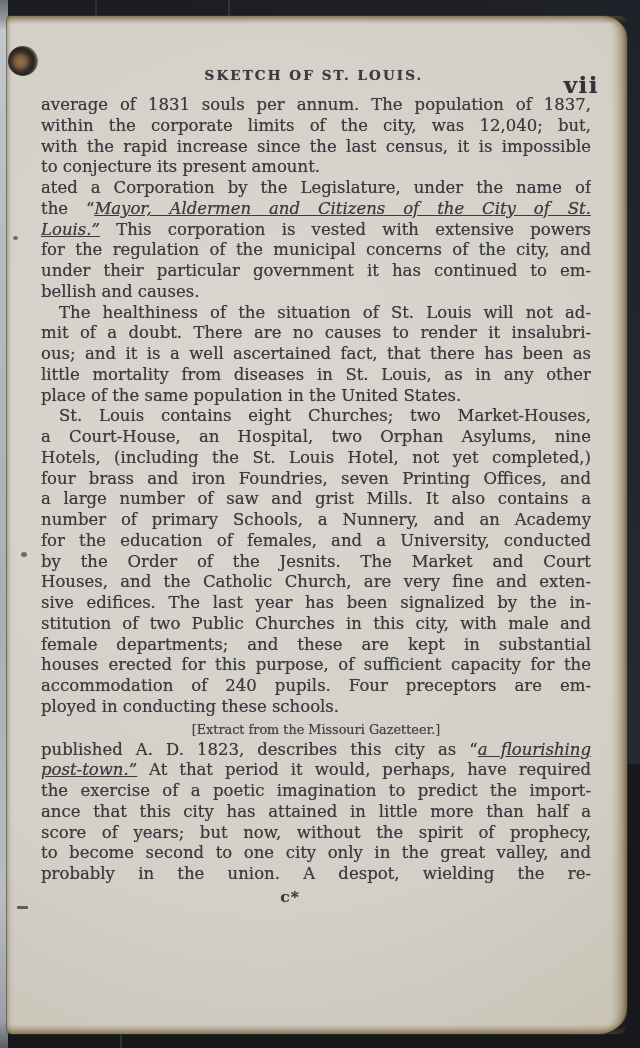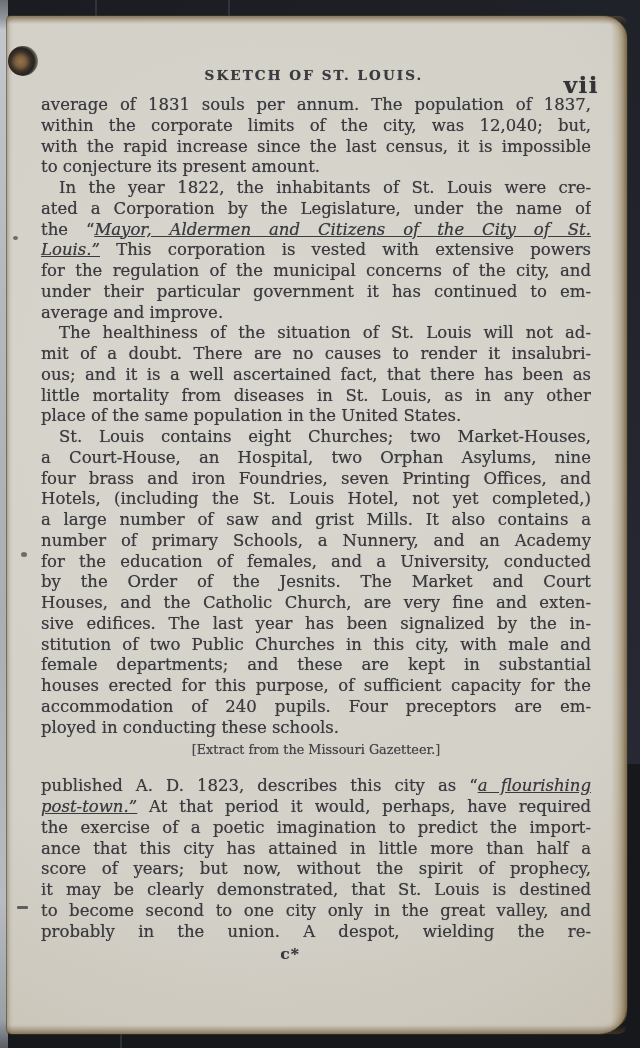--- a/index.html
+++ b/index.html
@@ -99,21 +99,21 @@
   .line {
     line-height: 20.75px; height: 20.75px;
     text-align: justify; text-align-last: justify;
     white-space: normal; overflow: hidden;
   }
   .line.lastline { text-align: left; text-align-last: left; }
   .line.indent { text-indent: 18px; }
   .it { font-style: italic; text-decoration: underline; }
   .sc { font-variant: small-caps; letter-spacing: 0.6px; }
 
-  .para.extract { margin-top: 3px; margin-bottom: 18px; }
+  .para.extract { margin-top: 3px; margin-bottom: 2px; }
   .para.extract .line {
     text-align: center; text-align-last: center;
     font-size: 12.8px; height: 17px; line-height: 17px;
     color: #44444a;
   }
 
   .signature-mark {
     margin-top: 2px;
     text-align: center; text-align-last: center;
     transform: translateX(-26px);
@@ -150,40 +150,39 @@
 
     <div class="text-block">
 
       <div class="para">
           <div class="line"><span>average of 1831 souls per annum.  The population of 1837,</span></div>
           <div class="line"><span>within the corporate limits of the city, was 12,040; but,</span></div>
           <div class="line"><span>with the rapid increase since the last census, it is impossible</span></div>
           <div class="line lastline"><span>to conjecture its present amount.</span></div>
         </div>
         <div class="para">
-          <div class="line indent"><span>In the year 1822, the inhabitants of St. Louis were cre-</span></div>
           <div class="line"><span>ated a Corporation by the Legislature, under the name of</span></div>
           <div class="line"><span>the “</span><span class="it">Mayor, Aldermen and Citizens of the City of St.</span></div>
           <div class="line"><span class="it">Louis.”</span><span>  This corporation is vested with extensive powers</span></div>
           <div class="line"><span>for the regulation of the municipal concerns of the city, and</span></div>
           <div class="line"><span>under their particular government it has continued to em-</span></div>
-          <div class="line lastline"><span>average and improve.</span></div>
+          <div class="line lastline"><span>bellish and causes.</span></div>
         </div>
         <div class="para">
           <div class="line indent"><span>The healthiness of the situation of St. Louis will not ad-</span></div>
           <div class="line"><span>mit of a doubt.  There are no causes to render it insalubri-</span></div>
           <div class="line"><span>ous; and it is a well ascertained fact, that there has been as</span></div>
           <div class="line"><span>little mortality from diseases in St. Louis, as in any other</span></div>
           <div class="line lastline"><span>place of the same population in the United States.</span></div>
         </div>
         <div class="para">
           <div class="line indent"><span>St. Louis contains eight Churches; two Market-Houses,</span></div>
           <div class="line"><span>a Court-House, an Hospital, two Orphan Asylums, nine</span></div>
+          <div class="line"><span>Hotels, (including the St. Louis Hotel, not yet completed,)</span></div>
           <div class="line"><span>four brass and iron Foundries, seven Printing Offices, and</span></div>
-          <div class="line"><span>Hotels, (including the St. Louis Hotel, not yet completed,)</span></div>
           <div class="line"><span>a large number of saw and grist Mills.  It also contains a</span></div>
           <div class="line"><span>number of primary Schools, a Nunnery, and an Academy</span></div>
           <div class="line"><span>for the education of females, and a University, conducted</span></div>
           <div class="line"><span>by the Order of the Jesnits.  The Market and Court</span></div>
           <div class="line"><span>Houses, and the Catholic Church, are very fine and exten-</span></div>
           <div class="line"><span>sive edifices.  The last year has been signalized by the in-</span></div>
           <div class="line"><span>stitution of two Public Churches in this city, with male and</span></div>
           <div class="line"><span>female departments; and these are kept in substantial</span></div>
           <div class="line"><span>houses erected for this purpose, of sufficient capacity for the</span></div>
           <div class="line"><span>accommodation of 240 pupils.  Four preceptors are em-</span></div>
@@ -191,21 +190,20 @@
         </div>
         <div class="para extract">
           <div class="line lastline"><span>[Extract from the Missouri Gazetteer.]</span></div>
         </div>
         <div class="para">
           <div class="line"><span>published A. D. 1823, describes this city as “</span><span class="it">a flourishing</span></div>
           <div class="line"><span class="it">post-town.”</span><span>  At that period it would, perhaps, have required</span></div>
           <div class="line"><span>the exercise of a poetic imagination to predict the import-</span></div>
           <div class="line"><span>ance that this city has attained in little more than half a</span></div>
           <div class="line"><span>score of years; but now, without the spirit of prophecy,</span></div>
-          <div class="line"><span>it may be clearly demonstrated, that St. Louis is destined</span></div>
           <div class="line"><span>to become second to one city only in the great valley, and</span></div>
           <div class="line"><span>probably in the union.  A despot, wielding the re-</span></div>
         </div>
         <div class="signature-mark">c*</div>
     </div>
   </div>
 
 </div>
 
 </body></html>

